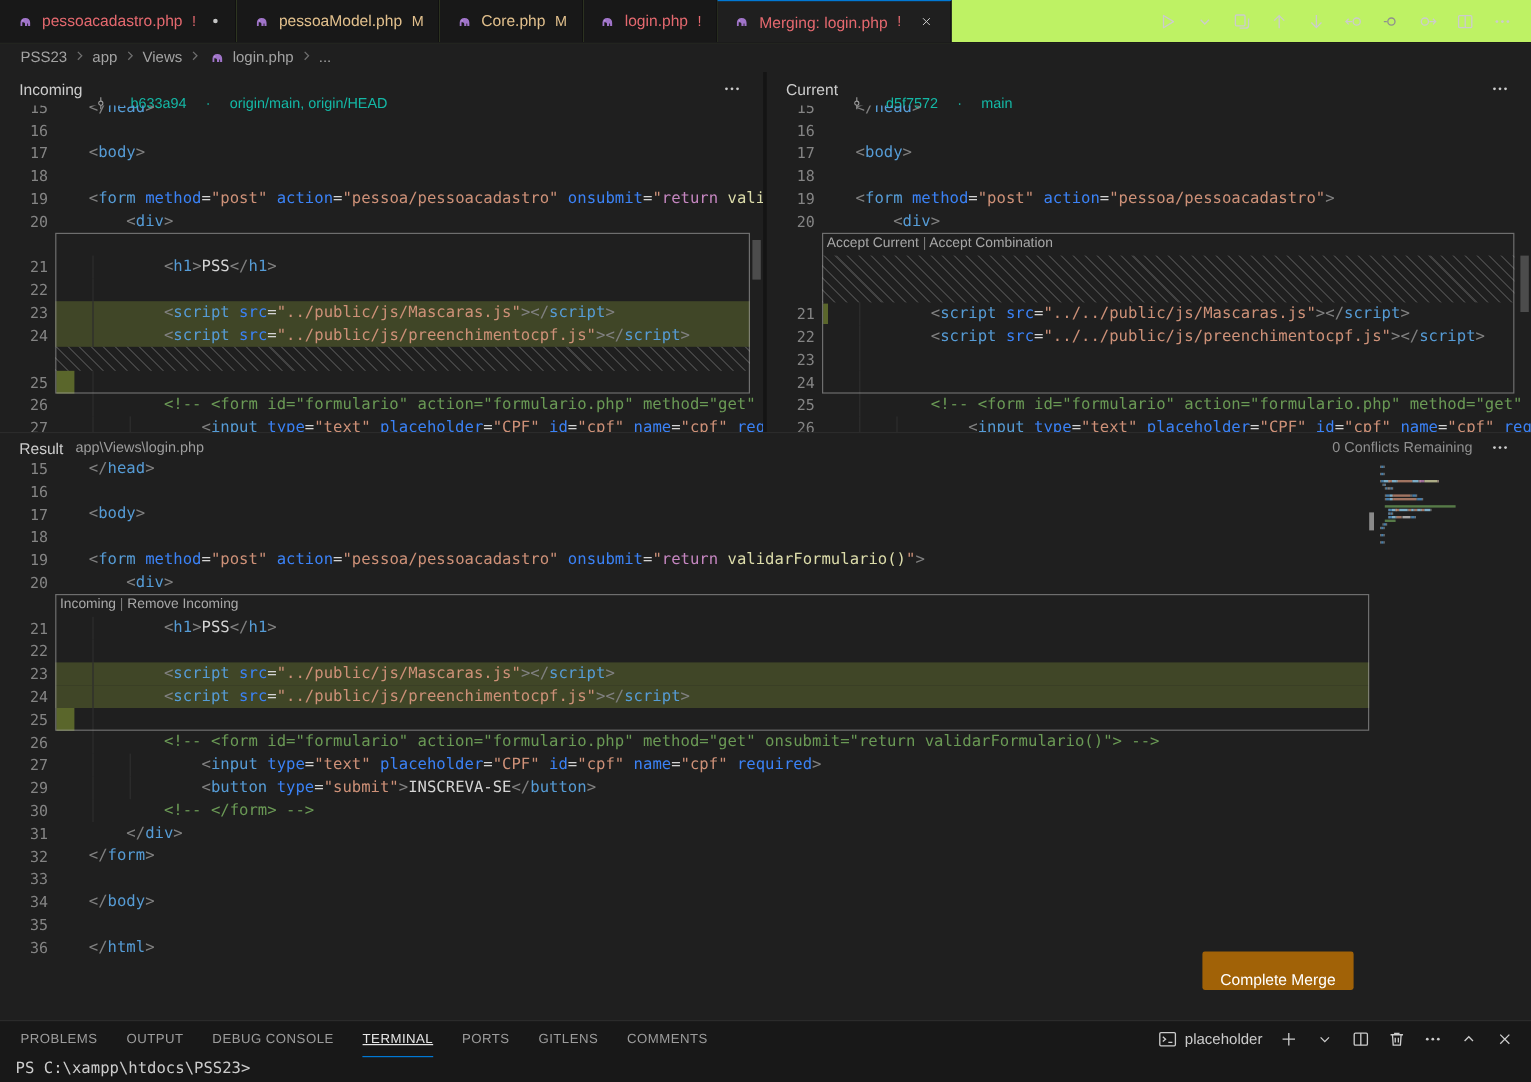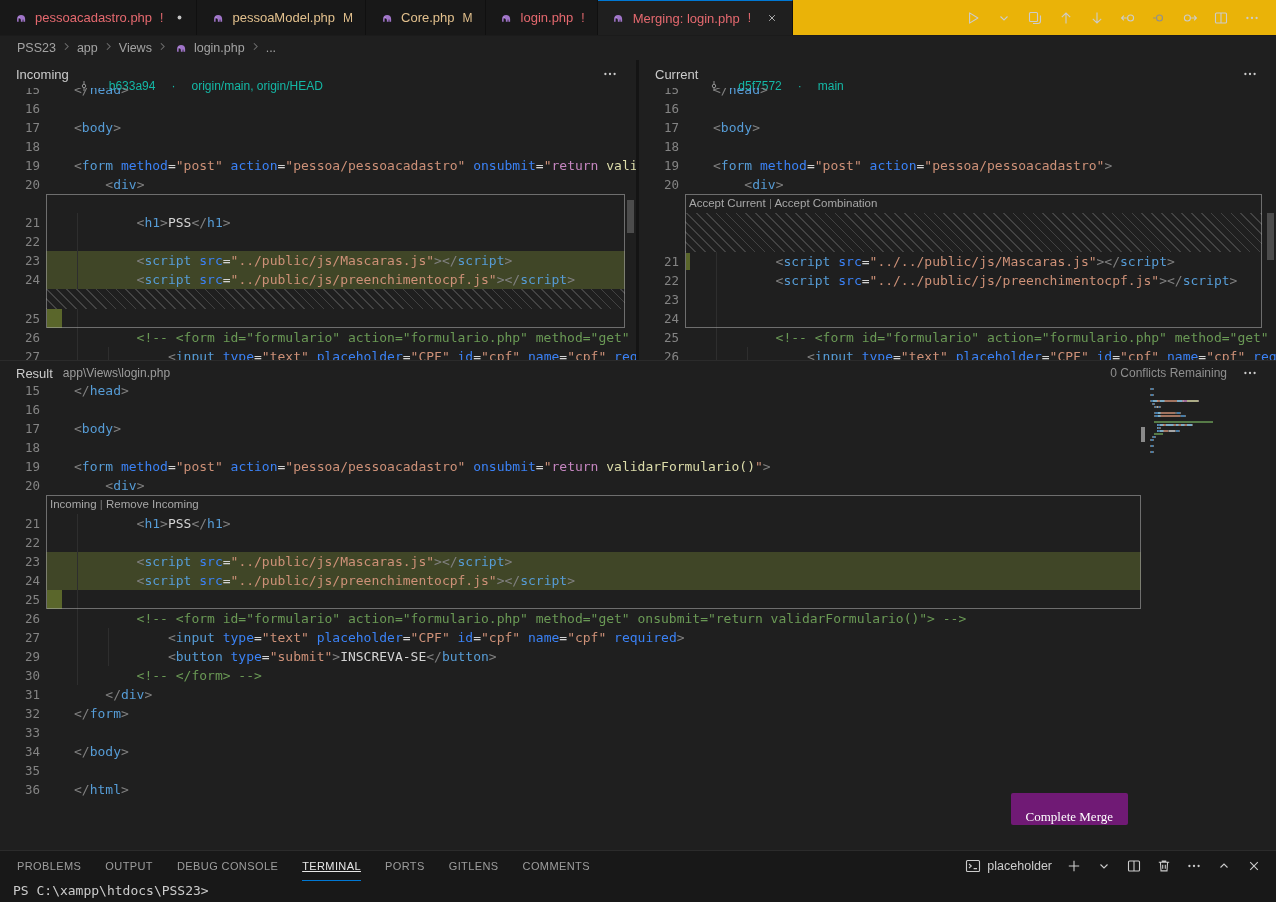--- a/index.html
+++ b/index.html
@@ -1,19 +1,19 @@
 <!DOCTYPE html>
 <html><head>
 <meta charset="utf-8">
 <style>
   html,body{margin:0;padding:0;width:1276px;height:902px;overflow:hidden;
     background:#1f1f1f;font-family:"Liberation Sans",sans-serif;-webkit-font-smoothing:antialiased;}
   *{box-sizing:border-box;}
   
-  #tabbar{height:36px;background:#eab308;display:flex;align-items:stretch;border-bottom:1px solid #1b1b1b;}
+  #tabbar{height:36px;background:#bef264;display:flex;align-items:stretch;border-bottom:1px solid #1b1b1b;}
   .tab{display:flex;align-items:center;gap:6px;padding:0 12px;font-size:13px;background:#181818;
     border-right:1px solid #101010;color:#bbb;cursor:pointer;white-space:nowrap;}
   .tab.active{background:#1f1f1f;border-top:1.5px solid #0078d4;}
   .tab .badge{font-size:12px;margin-left:2px;}
   .tab .closer{margin-left:6px;display:flex;align-items:center;}
   .c-red{color:#e5696f;} .c-yel{color:#e2c08d;}
   #tb-actions{margin-left:auto;display:flex;align-items:center;gap:14px;padding-right:16px;}
   .icon16{width:17px;height:17px;display:inline-flex;align-items:center;justify-content:center;cursor:pointer;}
   .icon16 svg{width:16px;height:16px;}
   .icon-sm svg{width:12px;height:12px;}
@@ -60,22 +60,22 @@
   #result-head{height:25px;display:flex;align-items:center;padding:0 18px 0 16px;gap:10px;
     background:#1f1f1f;border-top:1px solid #2b2b2b;font-size:13px;color:#cccccc;}
   #result-head .meta{color:#9d9d9d;font-size:12px;}
   #result-head .right{margin-left:auto;display:flex;align-items:center;gap:14px;color:#8f8f8f;font-size:12px;}
   #result-code{position:relative;height:465px;overflow:hidden;background:#1f1f1f;--boxr:135px;}
   #minimap{position:absolute;left:1150px;top:3px;width:112px;}
   .mm-line{height:2px;margin-bottom:1px;white-space:nowrap;font-size:0;}
   .mm-seg{display:inline-block;height:2px;opacity:.75;}
   #mm-marker{position:absolute;left:1141px;top:42px;width:4px;height:15px;background:#8a8a8a;}
   #complete-merge{position:absolute;top:408px;right:148px;height:28px;padding:16px 15px;
-    background:#701a75;color:#ffffff;font-size:13px;border:none;border-radius:2px;cursor:pointer;
-    font-family:Liberation Serif, serif;z-index:6;}
+    background:#a16207;color:#ffffff;font-size:13px;border:none;border-radius:2px;cursor:pointer;
+    font-family:Liberation Sans, sans-serif;z-index:6;}
   
   #panel{height:52px;background:#181818;border-top:1px solid #2b2b2b;position:relative;}
   #panel-tabs{height:30px;display:flex;align-items:center;gap:24px;padding-left:17px;}
   .ptab{font-size:11px;letter-spacing:.4px;color:#9d9d9d;height:30px;display:flex;align-items:center;cursor:pointer;}
   .ptab.active{color:#e7e7e7;border-bottom:1px solid #0078d4;text-decoration:underline;}
   #panel-actions{position:absolute;right:14px;top:0;height:30px;display:flex;align-items:center;gap:13px;}
   #term-profile{display:flex;align-items:center;gap:6px;color:#cccccc;font-size:12.5px;cursor:pointer;}
   #prompt{position:absolute;left:13px;top:32px;font-family:"DejaVu Sans Mono",monospace;
     font-size:13px;color:#cccccc;white-space:pre;}
 </style>

